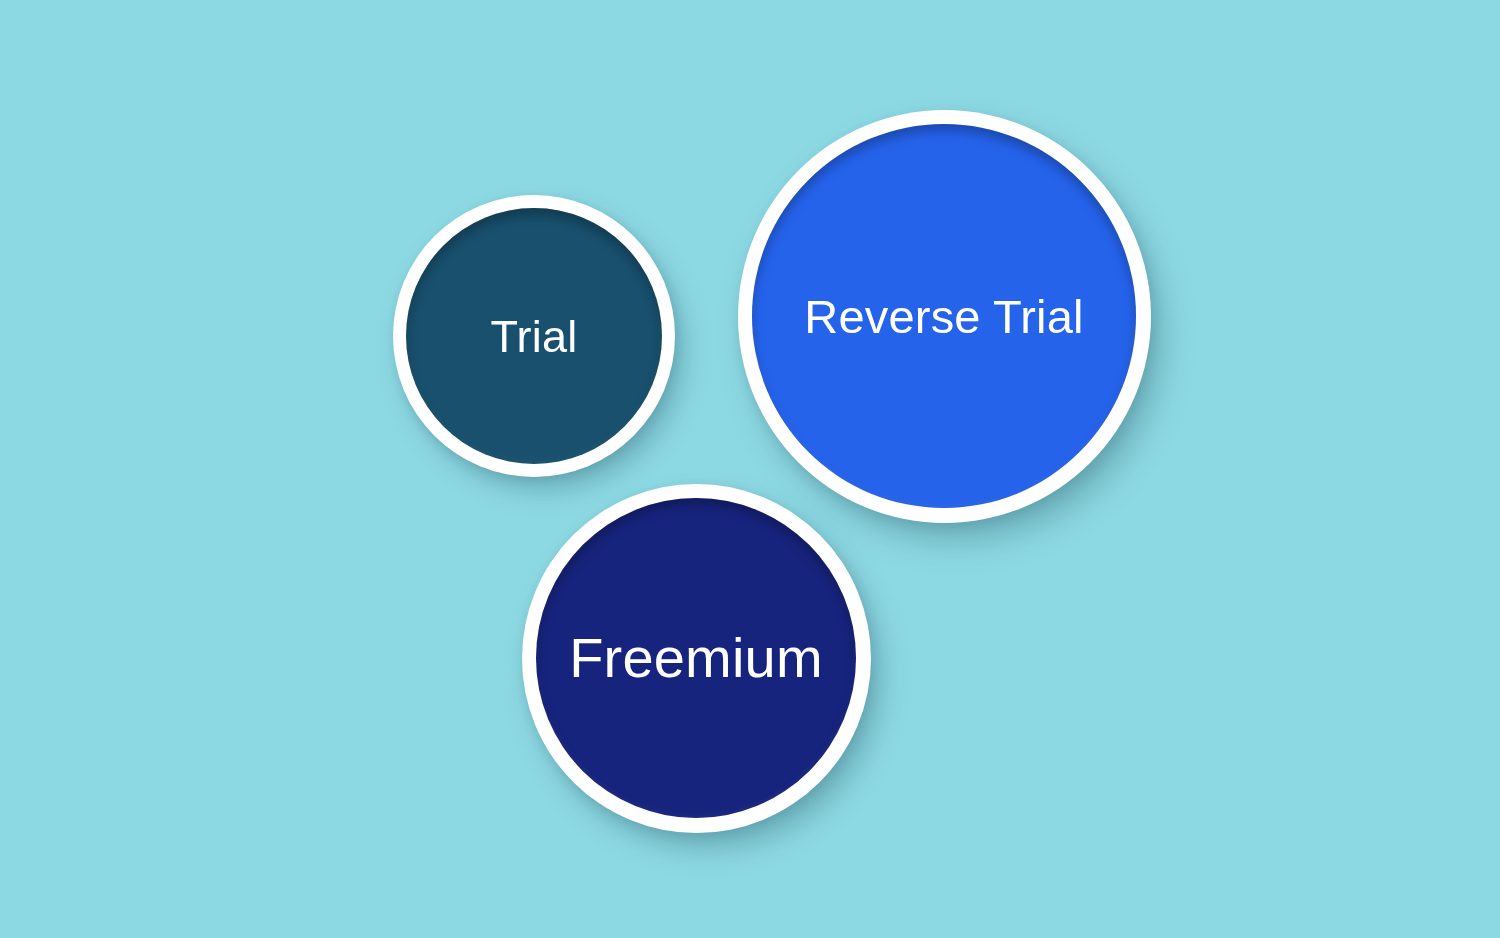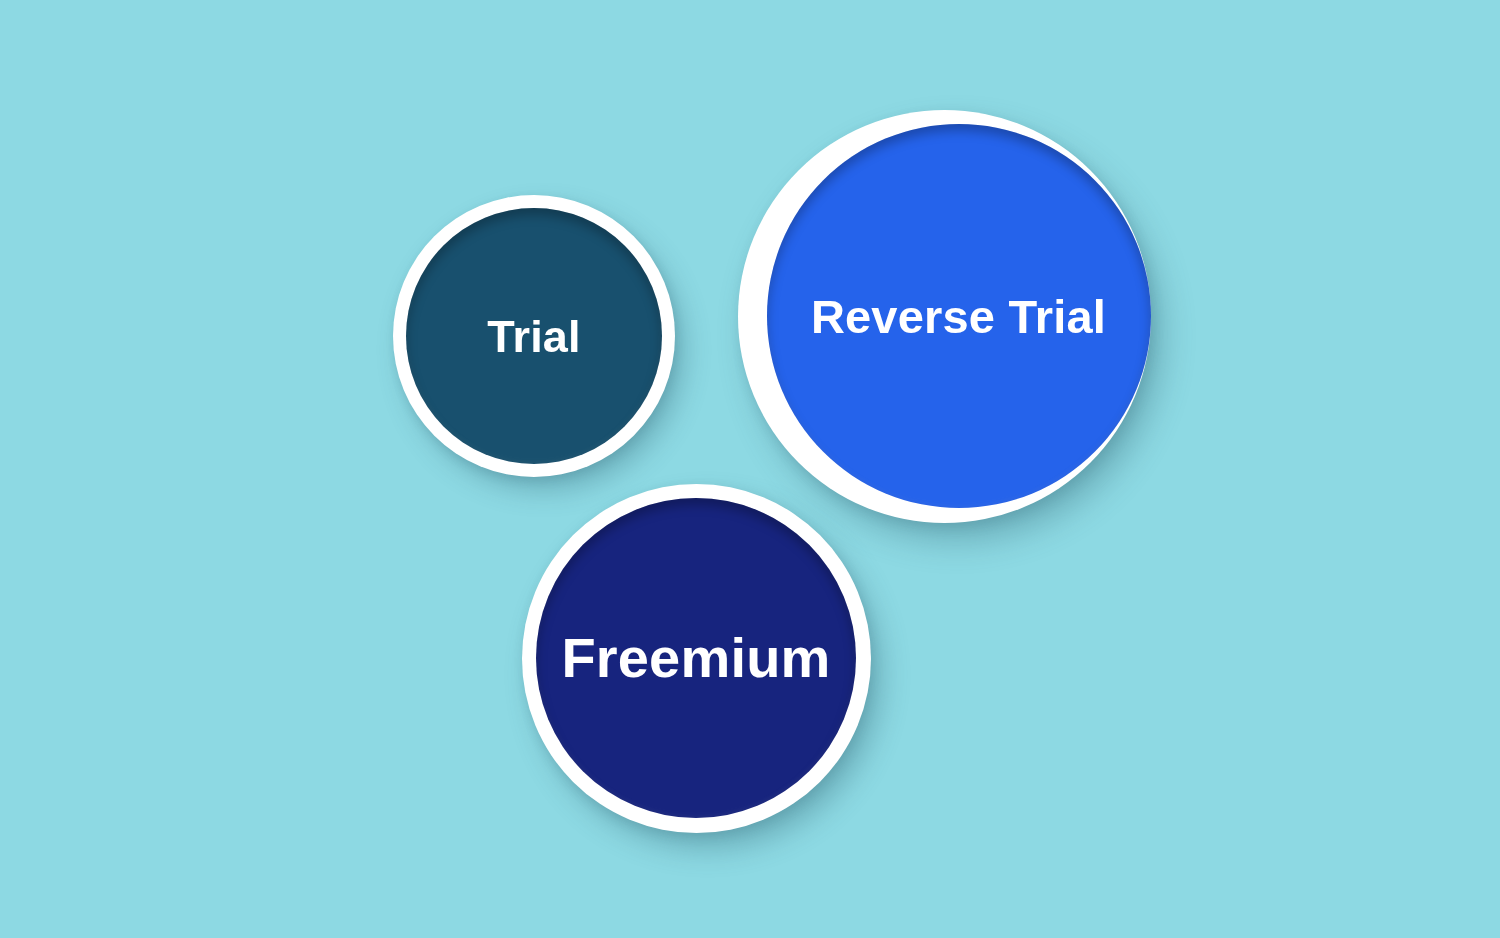--- a/index.html
+++ b/index.html
@@ -44,21 +44,21 @@
     align-items: center;
     justify-content: center;
     box-sizing: border-box;
     box-shadow:
       inset 0 7px 11px rgba(0, 0, 0, 0.26),
       inset 0 -2px 6px rgba(255, 255, 255, 0.05);
   }
 
   .bubble-label {
     color: #FFFFFF;
-    font-weight: 700;
+    font-weight: 400;
     letter-spacing: 0.2px;
     line-height: 1;
     white-space: nowrap;
     text-align: center;
     user-select: none;
   }
 
   
 
   
@@ -78,21 +78,20 @@
 
   
   #bubble-reverse-trial {
     left: 738px;
     top: 110px;
     width: 413px;
     height: 413px;
     box-shadow:
       12px 18px 32px rgba(40, 90, 105, 0.32),
       3px 5px 12px rgba(40, 90, 105, 0.16);
-    justify-content: flex-end;
   }
   #bubble-reverse-trial .disc {
     width: 384px;
     height: 384px;
   }
   #bubble-reverse-trial .bubble-label {
     font-size: 47px;
   }
 
   

